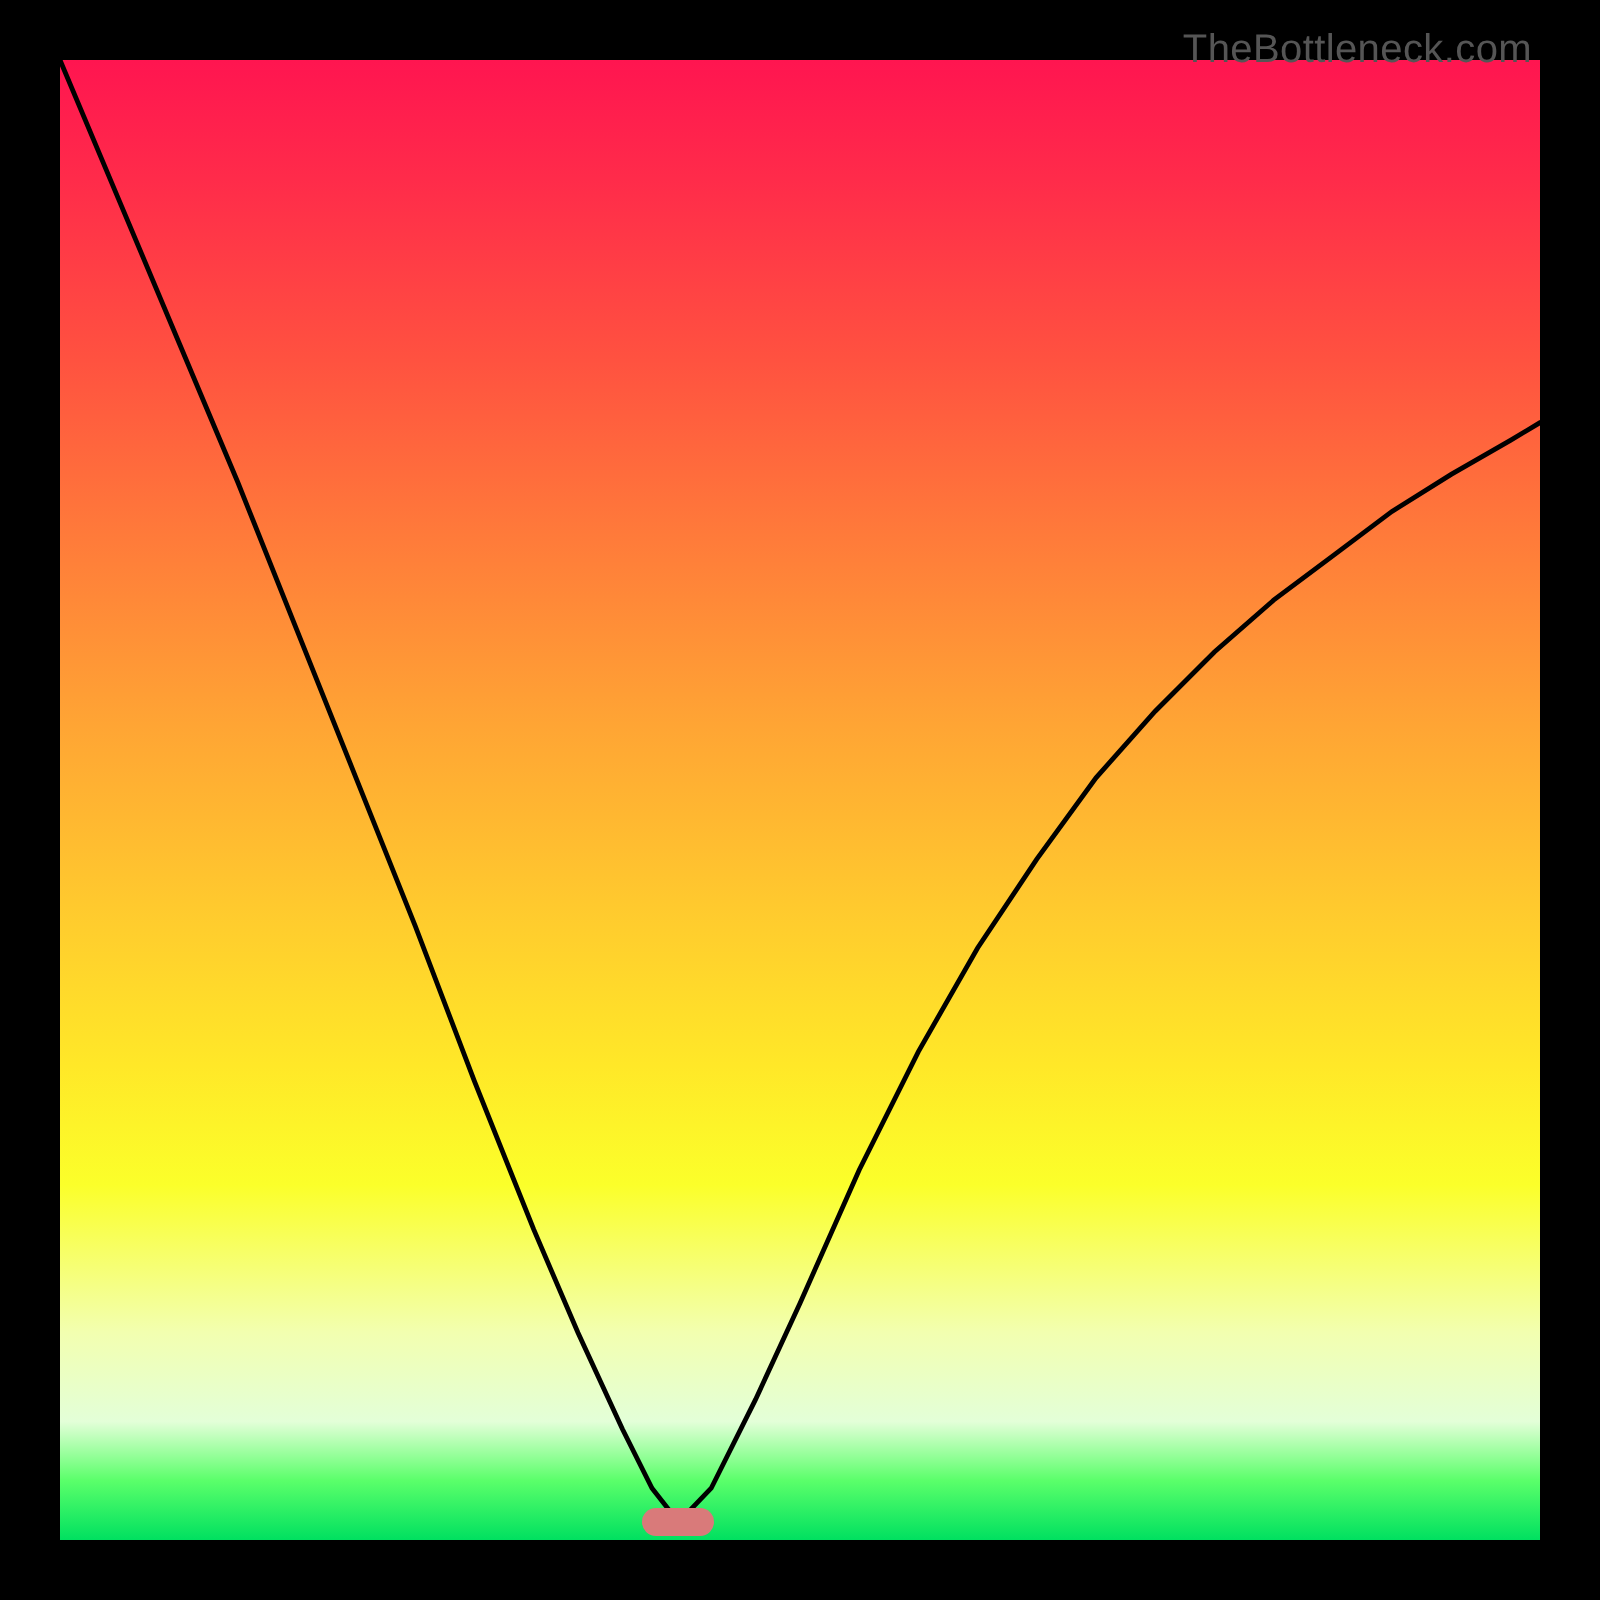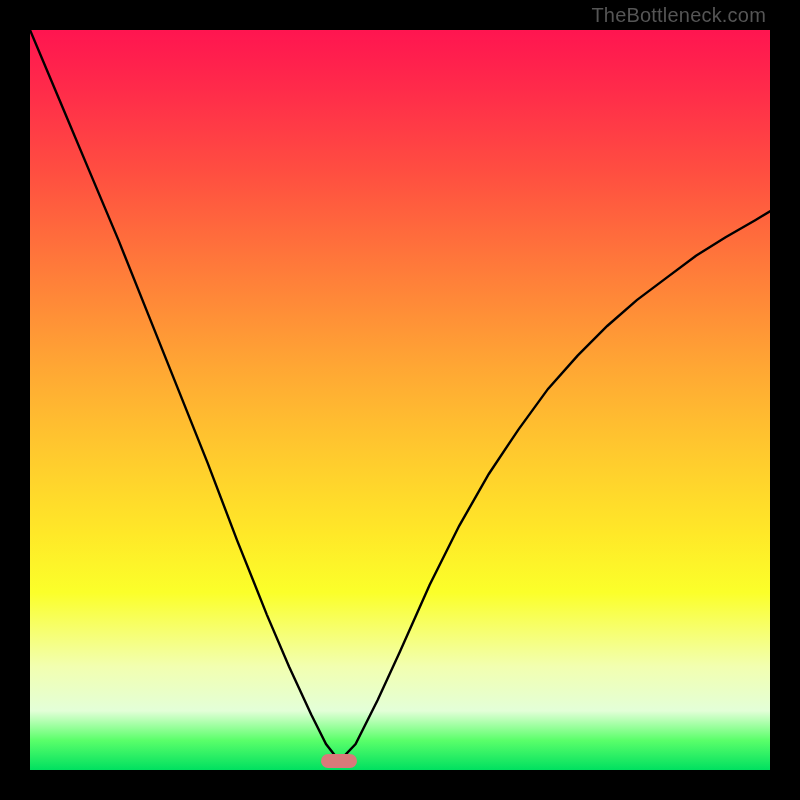--- a/index.html
+++ b/index.html
@@ -55,14 +55,14 @@
 <div class="frame">
   <div class="plot-area">
 
     <svg class="curve-svg" viewBox="0 0 740 740" preserveAspectRatio="none">
       <path fill="none" stroke="#000" stroke-width="2.4" stroke-linecap="round" id="curve-path" d="M0.0 0.0 L29.6 70.3 L59.2 140.6 L88.8 210.9 L118.4 284.9 L148.0 358.9 L177.6 432.9 L207.2 510.6 L236.8 584.6 L259.0 636.4 L281.2 684.5 L296.0 714.1 L309.3 731.1 L325.6 714.1 L347.8 669.7 L370.0 621.6 L399.6 555.0 L429.2 495.8 L458.8 444.0 L488.4 399.6 L518.0 358.9 L547.6 325.6 L577.2 296.0 L606.8 270.1 L636.4 247.9 L666.0 225.7 L695.6 207.2 L725.2 190.2 L740.0 181.3"></path>
     </svg>
 
     <div class="marker" id="dip-marker" style="width: 36px; height: 14px; left: 291.32px; top: 724.12px; background: rgb(217, 122, 122);"></div>
   </div>
 
-  <div class="watermark" id="wm" style="top: 4px; right: 34px;">TheBottleneck.com</div>
+  <div class="watermark" id="wm" style="top: 14px; right: 34px;">TheBottleneck.com</div>
 </div>
 
 </body></html>

